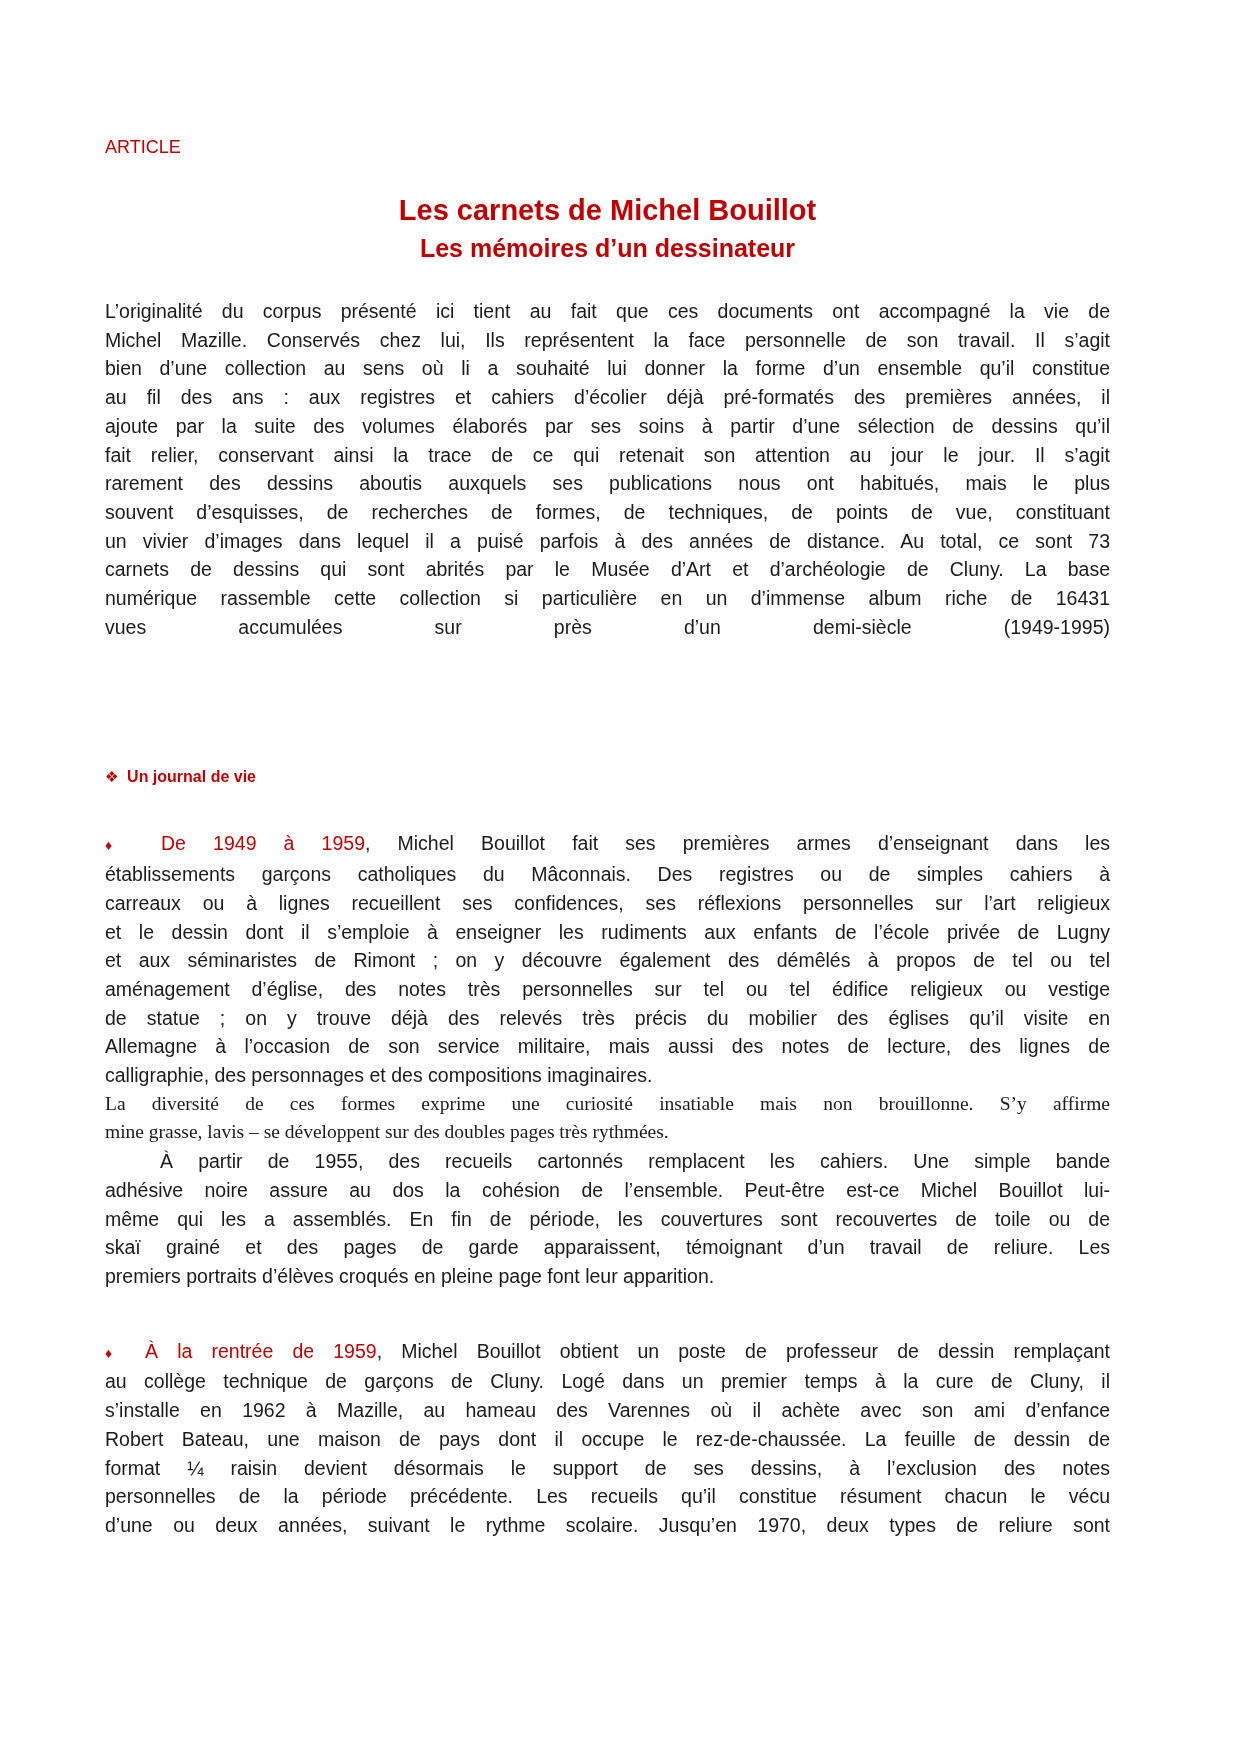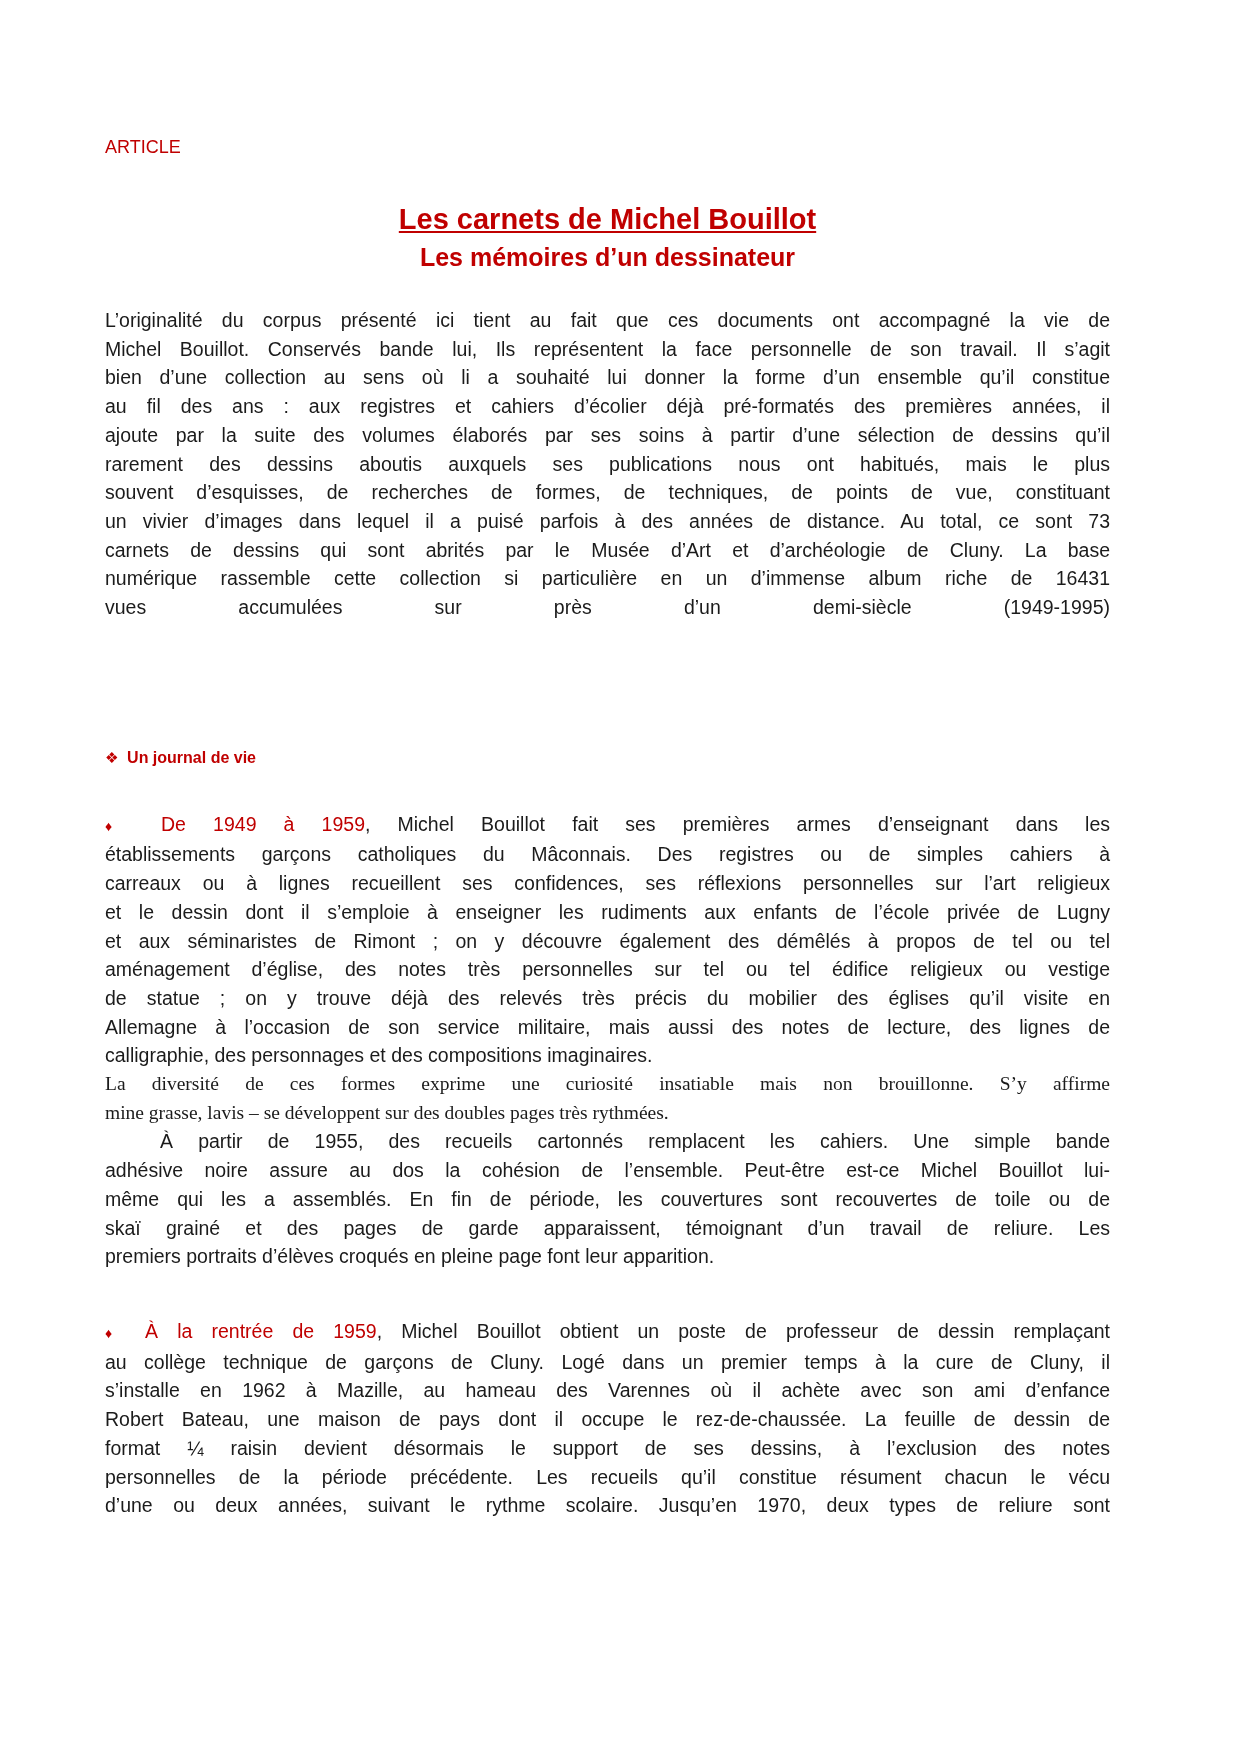--- a/index.html
+++ b/index.html
@@ -64,29 +64,30 @@
   .red{color:var(--accent,#C00000);}
   .bullet-glyph{font-size:0.72em;}
   .heading-glyph{font-size:0.95em;letter-spacing:4px;}
 </style>
 </head>
 <body style="--accent: #C00000; --text: #1b1b1b; --bg: #ffffff;">
 
 <div class="page">
   <div class="content">
     <div class="kicker">ARTICLE</div>
-    <h1 class="doc-title" style="margin:44px 0 0 0;text-decoration:underline;">Les carnets de Michel Bouillot</h1>
+    <h1 class="doc-title" style="margin:35px 0 0 0;">Les carnets de Michel Bouillot</h1>
     <h2 class="doc-subtitle" style="margin:6px 0 0 0;">Les mémoires d’un dessinateur</h2>
     <div id="blocks">
         <div class="block paragraph">
           <div class="line"><span>L’originalité du corpus présenté ici tient au fait que ces documents ont accompagné la vie de</span></div>
-          <div class="line"><span>Michel Bouillot.  Conservés bande lui, Ils représentent la face personnelle de son travail. Il s’agit</span></div>
+          <div class="line"><span>Michel Mazille.  Conservés chez lui, Ils représentent la face personnelle de son travail. Il s’agit</span></div>
           <div class="line"><span>bien d’une collection au sens où li a souhaité lui donner la forme d’un ensemble qu’il constitue</span></div>
           <div class="line"><span>au fil des ans : aux registres et cahiers d’écolier déjà pré-formatés des premières années, il</span></div>
           <div class="line"><span>ajoute par la suite des volumes élaborés par ses soins à partir d’une sélection de dessins qu’il</span></div>
+          <div class="line"><span>fait relier, conservant ainsi la trace de ce qui retenait son attention au jour le jour. Il s’agit</span></div>
           <div class="line"><span>rarement des dessins aboutis auxquels ses publications nous ont habitués, mais le plus</span></div>
           <div class="line"><span>souvent d’esquisses, de recherches de formes, de techniques, de points de vue, constituant</span></div>
           <div class="line"><span>un vivier d’images dans lequel il a puisé parfois à des années de distance. Au total, ce sont 73</span></div>
           <div class="line"><span>carnets de dessins qui sont abrités par le Musée d’Art et d’archéologie de Cluny. La base</span></div>
           <div class="line"><span>numérique rassemble cette collection si particulière en un d’immense album riche de 16431</span></div>
           <div class="line"><span>vues accumulées sur près d’un demi-siècle (1949-1995)</span></div>
         </div>
         <div class="block heading">
           <div class="line"><span class="heading-glyph">❖</span><span> Un journal de vie</span></div>
         </div>

